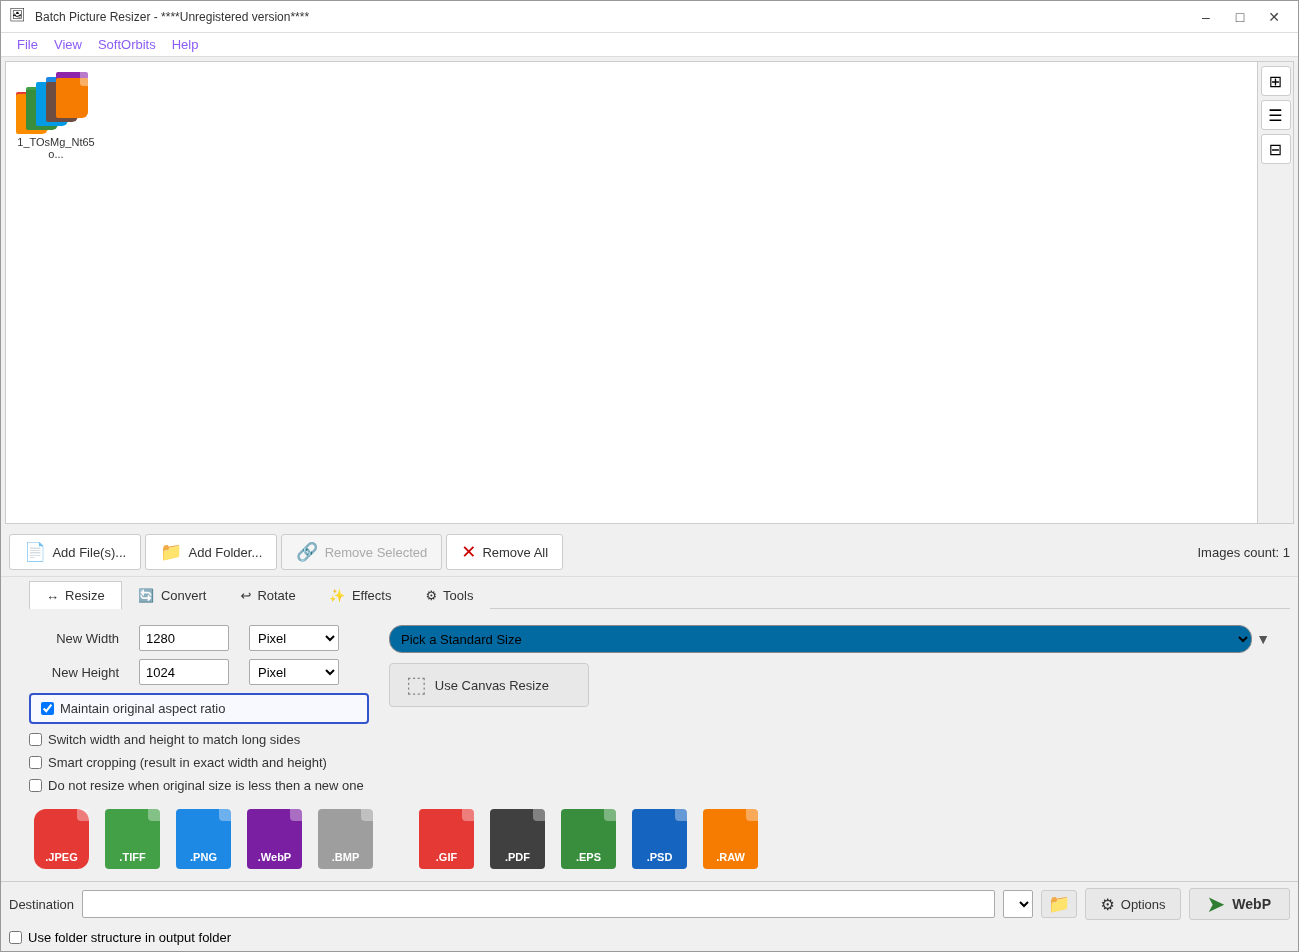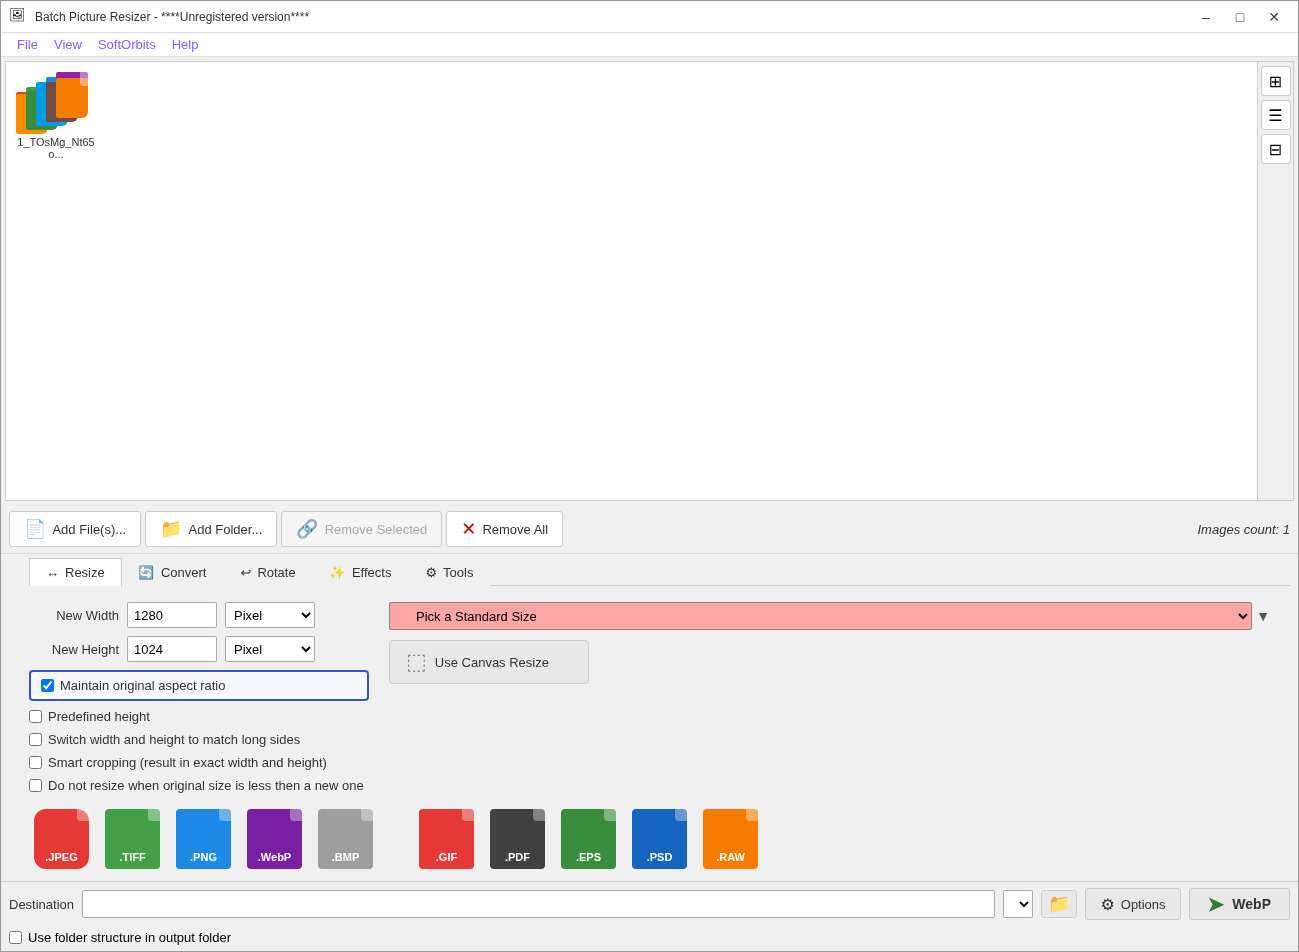--- a/index.html
+++ b/index.html
@@ -177,21 +177,20 @@
     .tool-btn.disabled {
       color: #aaa;
       cursor: default;
       background: #f5f5f5;
     }
     .tool-btn.remove-all .btn-icon { color: #d00; }
     .images-count {
       margin-left: auto;
       font-size: 13px;
       color: #333;
-      font-style: italic;
     }
     .bottom-section {
       background: #f0f0f0;
       padding: 4px 8px;
       flex-shrink: 0;
     }
     .tabs-row {
       display: flex;
       align-items: center;
       border-bottom: 1px solid #ccc;
@@ -223,21 +222,21 @@
     }
     .resize-left {
       display: flex;
       flex-direction: column;
       gap: 8px;
       min-width: 340px;
     }
     .form-row {
       display: flex;
       align-items: center;
-      gap: 8px;
+      gap: 20px;
     }
     .form-label {
       width: 90px;
       text-align: right;
       font-size: 13px;
       color: #333;
     }
     .form-input {
       width: 90px;
       height: 26px;
@@ -277,24 +276,24 @@
     }
     .standard-size-row {
       display: flex;
       align-items: center;
       gap: 4px;
     }
     .standard-select {
       flex: 1;
       height: 28px;
       border: 1px solid #888;
-      border-radius: 2px;
-      padding: 2px 22px;
-      font-size: 13px;
-      background: #fca5a5;
+      border-radius: 13px;
+      padding: 2px 7px;
+      font-size: 13px;
+      background: #0369a1;
     }
     .canvas-btn {
       display: flex;
       align-items: center;
       gap: 8px;
       padding: 8px 16px;
       background: #e8e8e8;
       border: 1px solid #ccc;
       border-radius: 4px;
       cursor: pointer;
@@ -538,24 +537,20 @@
               <option>Inch</option>
             </select>
           </div>
           <div class="aspect-ratio-box">
             <div class="checkbox-row">
               <input type="checkbox" id="aspect" checked="" style="">
               <label for="aspect">Maintain original aspect ratio</label>
             </div>
           </div>
           <div class="checkbox-row">
-            <input type="checkbox" id="preheight" style="">
-            <label for="preheight">Predefined height</label>
-          </div>
-          <div class="checkbox-row">
             <input type="checkbox" id="switchwh" style="">
             <label for="switchwh">Switch width and height to match long sides</label>
           </div>
           <div class="checkbox-row">
             <input type="checkbox" id="smartcrop" style="">
             <label for="smartcrop">Smart cropping (result in exact width and height)</label>
           </div>
           <div class="checkbox-row">
             <input type="checkbox" id="noresize" style="">
             <label for="noresize">Do not resize when original size is less then a new one</label>

